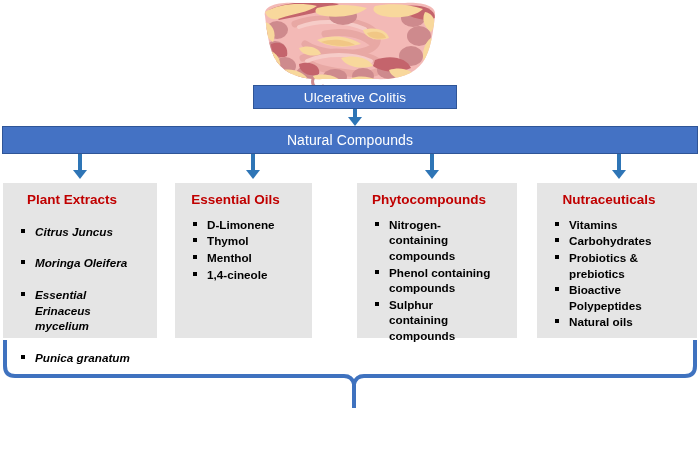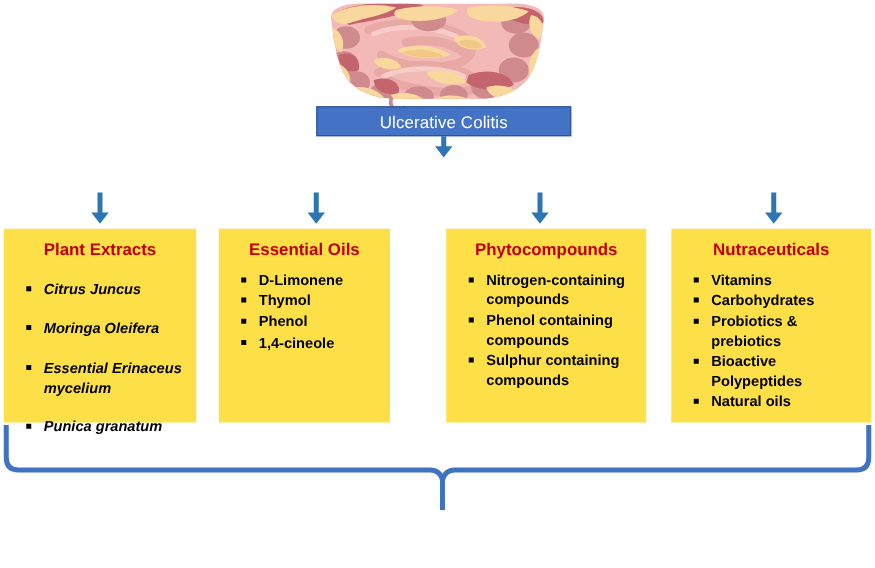--- a/index.html
+++ b/index.html
@@ -35,23 +35,23 @@
   }
   #banner-uc   { left: 253px; top: 85px;  width: 204px; height: 24px; }
   #banner-nc   { left: 2px;   top: 126px; width: 696px; height: 28px; font-size: 14px; }
   #banner-eff  { left: 172px; top: 417px; width: 396px; height: 33px; font-size: 14px; }
 
   
   .cat-box {
     position: absolute;
     top: 183px;
     height: 155px;
-    background: #fde047;
+    background: #e5e5e5;
     box-sizing: border-box;
-    padding: 6px 4px 0 4px;
+    padding: 6px 20px 0 4px;
   }
   #cat-box-0 { left: 3px;   width: 154px; }
   #cat-box-1 { left: 175px; width: 137px; }
   #cat-box-2 { left: 357px; width: 160px; }
   #cat-box-3 { left: 537px; width: 160px; }
 
   .cat-title {
     color: #C00000;
     font-weight: bold;
     font-size: 13.5px;
@@ -212,20 +212,21 @@
     </g>
 
     <path d="M58 79 C56 86 62 90 68 86" fill="none" stroke="#CE8A8D" stroke-width="3" stroke-linecap="round"></path>
   </svg>
 
   <div class="banner" id="banner-uc">Ulcerative Colitis</div>
 
   <div class="arrow-stem" id="arrow-uc-stem"></div>
   <div class="arrow-head" id="arrow-uc-head"></div>
 
+  <div class="banner" id="banner-nc">Natural Compounds</div>
 
   <div class="arrow-stem fan-stem" id="fan-stem-0"></div>
   <div class="arrow-head fan-head" id="fan-head-0"></div>
   <div class="arrow-stem fan-stem" id="fan-stem-1"></div>
   <div class="arrow-head fan-head" id="fan-head-1"></div>
   <div class="arrow-stem fan-stem" id="fan-stem-2"></div>
   <div class="arrow-head fan-head" id="fan-head-2"></div>
   <div class="arrow-stem fan-stem" id="fan-stem-3"></div>
   <div class="arrow-head fan-head" id="fan-head-3"></div>
 
@@ -237,21 +238,21 @@
       <li>Essential Erinaceus mycelium</li>
       <li>Punica granatum</li>
     </ul>
   </div>
 
   <div class="cat-box" id="cat-box-1">
     <div class="cat-title">Essential Oils</div>
     <ul class="cat-list">
       <li>D-Limonene</li>
       <li>Thymol</li>
-      <li>Phenol</li>
+      <li>Menthol</li>
       <li>1,4-cineole</li>
     </ul>
   </div>
 
   <div class="cat-box" id="cat-box-2">
     <div class="cat-title">Phytocompounds</div>
     <ul class="cat-list">
       <li>Nitrogen-containing compounds</li>
       <li>Phenol containing compounds</li>
       <li>Sulphur containing compounds</li>

